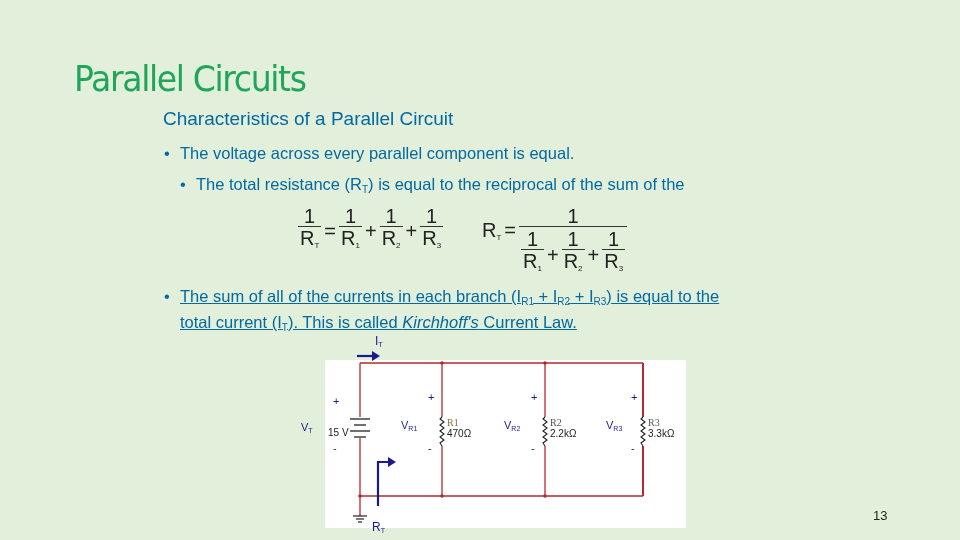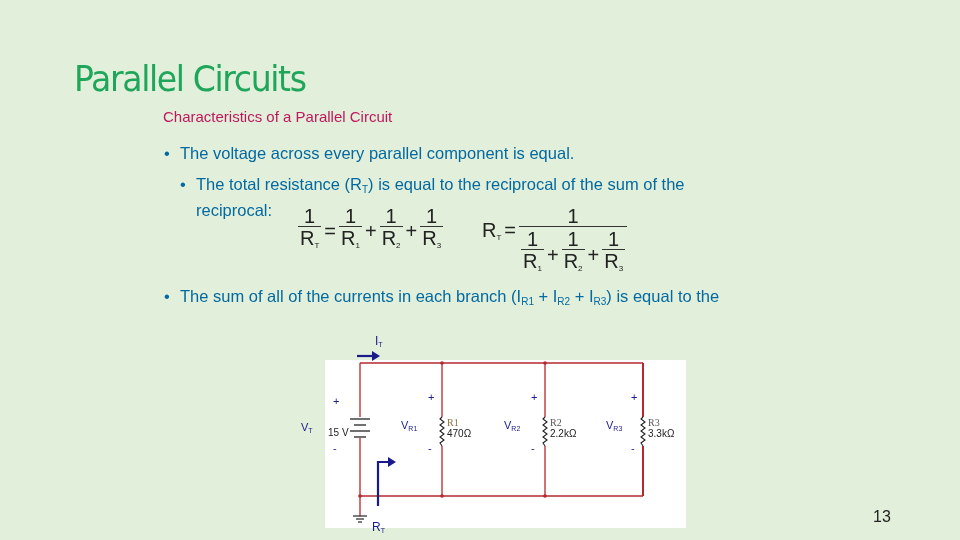--- a/index.html
+++ b/index.html
@@ -10,51 +10,50 @@
     position:relative; color:#000;
   }
   .title {
     position:absolute; left:74px; top:58px;
     font-family:"DejaVu Sans", sans-serif;
     font-size:36px; color:#1fa65a; letter-spacing:-1.5px;
     transform:scaleX(0.92); transform-origin:left top;
   }
   .subtitle {
     position:absolute; left:163px; top:108px;
-    font-size:15px; color:#be185d;
+    font-size:19px; color:#0369a1;
   }
   .bullet {
     position:absolute; left:164px; font-size:16.5px; color:#0369a1;
     line-height:21px;
   }
   .bullet .dot { display:inline-block; width:16px; }
   .bullet .cont { padding-left:16px; }
   sub { font-size:10px; vertical-align:-3px; }
   .eq { position:absolute; font-family:"Liberation Sans", sans-serif; font-size:20px; color:#222; }
   .frac { display:inline-flex; flex-direction:column; align-items:center; vertical-align:middle; }
   .frac .num { padding:0 2px; line-height:20px; }
   .frac .den { border-top:1.2px solid #333; padding:0 2px; line-height:22px; }
   .frac .den sub { font-size:8px; }
   .op { display:inline-block; vertical-align:middle; margin:0 3px; }
   .circuit { position:absolute; left:325px; top:360px; width:361px; height:168px; background:#fff; }
-  .pagenum { position:absolute; left:873px; top:508px; font-size:16px; color:#222; }
+  .pagenum { position:absolute; left:873px; top:508px; font-size:13px; color:#222; }
 </style>
 </head>
 <body>
 
 <div class="title">Parallel Circuits</div>
 <div class="subtitle">Characteristics of a Parallel Circuit</div>
 
 <div class="bullet" style="top:143px;">
   <span class="dot">•</span><span>The voltage across every parallel component is equal.</span>
 </div>
 
 <div class="bullet" style="top:174px;margin-left:16px;">
   <span class="dot">•</span><span>The total resistance (R</span><sub>T</sub><span>) is equal to the reciprocal of the sum of the</span>
-  <div class="cont">reciprocal:</div>
 </div>
 
 <div class="eq" style="left:298px; top:206px;">
   <span class="frac">
       <span class="num">1</span>
       <span class="den"><span>R</span><sub>T</sub></span>
     </span><span class="op">=</span><span class="frac">
       <span class="num">1</span>
       <span class="den"><span>R</span><sub>1</sub></span>
     </span><span class="op">+</span><span class="frac">
@@ -79,22 +78,23 @@
           <span class="num">1</span>
           <span class="den"><span>R</span><sub>2</sub></span>
         </span><span class="op">+</span><span class="frac">
           <span class="num">1</span>
           <span class="den"><span>R</span><sub>3</sub></span>
         </span>
     </span>
   </span>
 </div>
 
-<div class="bullet" style="top:286px;">
+<div class="bullet" style="top:286px;text-decoration:underline;">
   <span class="dot">•</span><span>The sum of all of the currents in each branch (I</span><sub>R1</sub><span> + I</span><sub>R2</sub><span> + I</span><sub>R3</sub><span>) is equal to the</span>
+  <div class="cont"><span>total current (I</span><sub>T</sub><span>). This is called </span><i>Kirchhoff's</i><span> Current Law.</span></div>
 </div>
 
 <div class="circuit"></div>
 <svg style="position:absolute; left:0; top:0;" width="960" height="540">
   <g stroke="#b5282e" stroke-width="1.3" fill="none">
 
     <line x1="360" y1="363" x2="643" y2="363"></line>
 
     <line x1="360" y1="496" x2="643" y2="496"></line>
 

